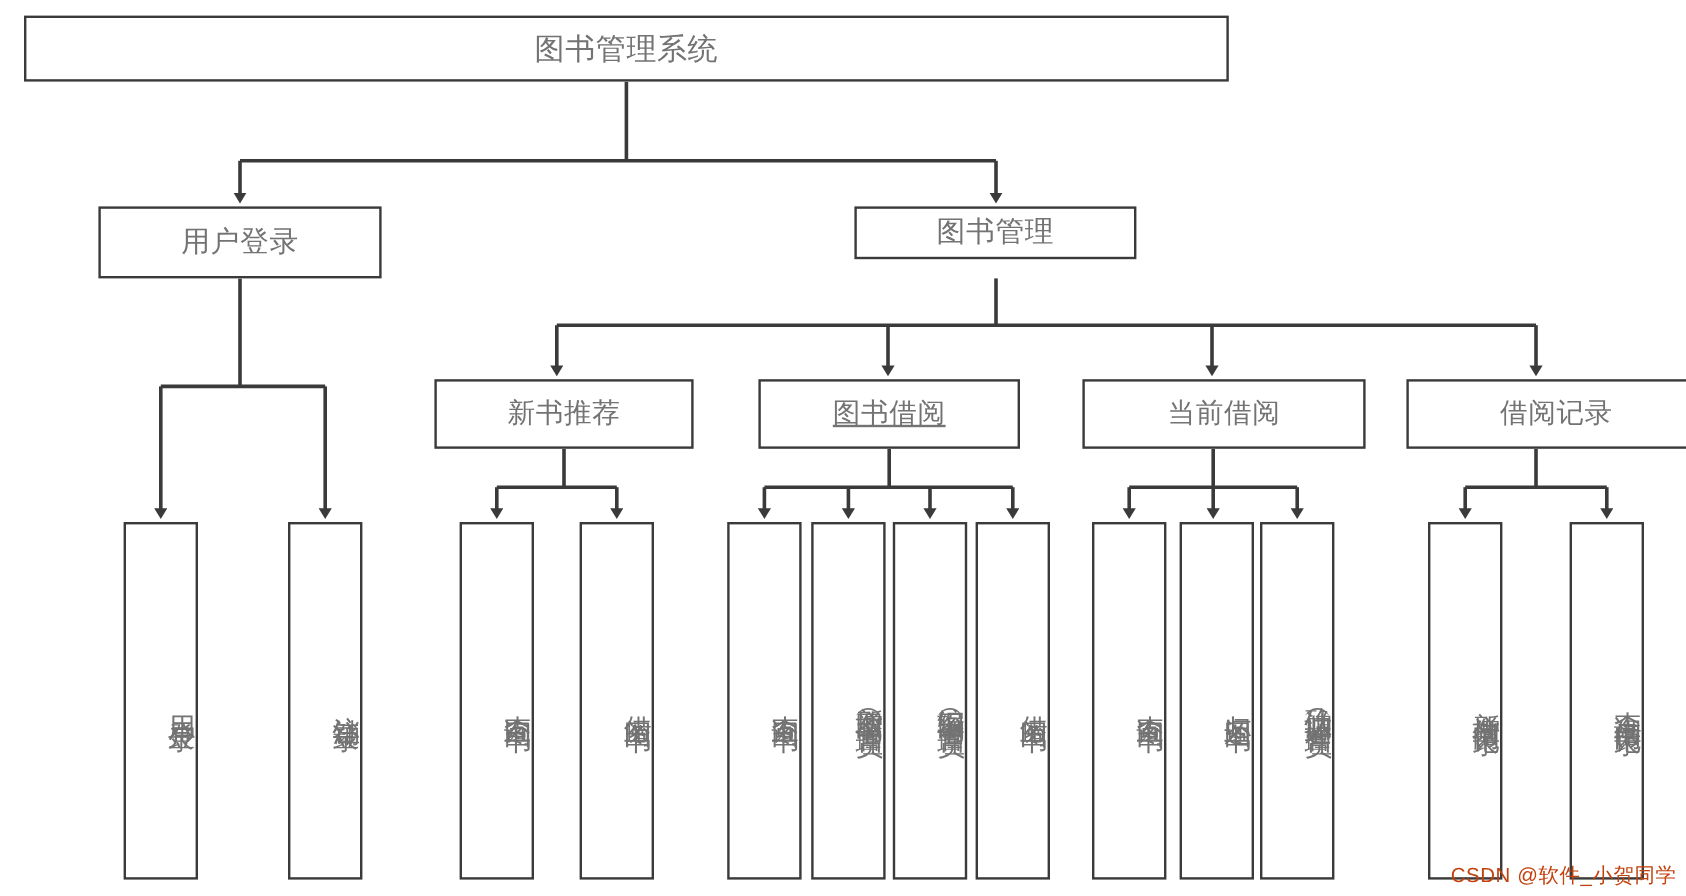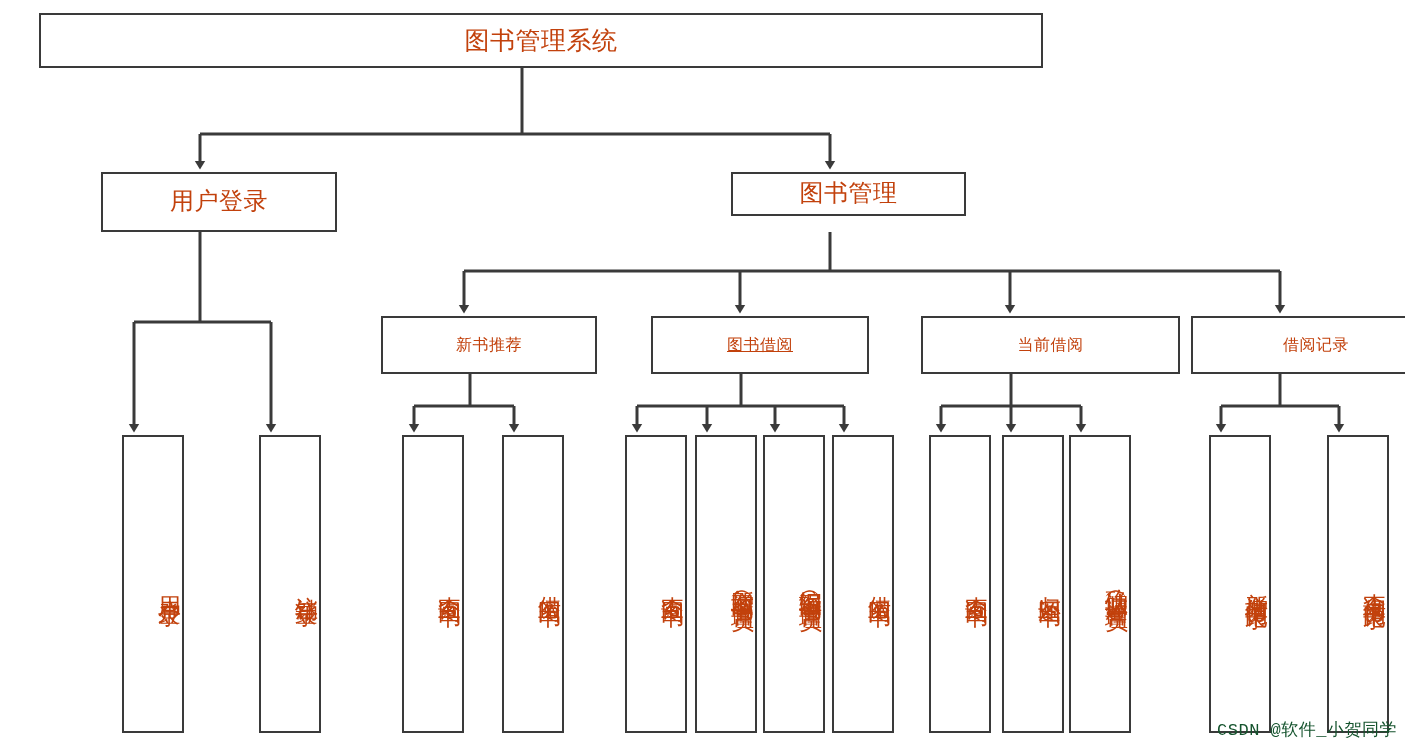--- a/index.html
+++ b/index.html
@@ -27,55 +27,54 @@
     pointer-events: none;
   }
   .node {
     position: absolute;
     box-sizing: border-box;
     background: #ffffff;
     border: 2px solid #3a3a3a;
     display: flex;
     align-items: center;
     justify-content: center;
-    color: #c2410c;
+    color: #737373;
     line-height: 1.08;
-    margin-left: 19px;
   }
   .node.horiz {
     font-size: 25px;
     letter-spacing: 0.5px;
     padding: 0 6px;
   }
   .node.level2 { font-size: 24px; }
-  .node.level3 { font-size: 16px; text-align: right; }
+  .node.level3 { font-size: 23px; text-align: right; }
   .node.leaf {
     font-size: 23px;
     writing-mode: vertical-rl;
     text-orientation: upright;
     letter-spacing: 3px;
     padding: 10px 0;
     align-items: flex-start;
     justify-content: center;
   }
   .leaf-text {
     writing-mode: vertical-rl;
     text-orientation: upright;
     display: block;
     text-align: left;
   }
   #watermark {
     position: absolute;
     right: 8px;
     bottom: 6px;
     font-size: 17px;
-    color: #14532d;
+    color: #c2410c;
     letter-spacing: 0.5px;
     white-space: nowrap;
-    font-family: Liberation Mono, monospace;
+    font-family: Liberation Sans, sans-serif;
   }
 </style>
 </head>
 <body>
 
 <div id="canvas">
 
   <svg id="wires" viewBox="0 0 1405 747" width="1405" height="747">
     <defs>
       <marker id="arrow" markerWidth="10" markerHeight="12" refX="1.5" refY="5.5" orient="auto" markerUnits="userSpaceOnUse">
@@ -136,21 +135,21 @@
   <div class="node horiz level2" id="n-l2-1" style="left: 712px; top: 172px; width: 235px; height: 44px;">
     <span>图书管理</span>
   </div>
 
   <div class="node horiz level3" id="n-l3-0" style="left: 362px; top: 316px; width: 216px; height: 58px;">
     <span>新书推荐</span>
   </div>
   <div class="node horiz level3" id="n-l3-1" style="left: 632px; top: 316px; width: 218px; height: 58px; text-decoration: underline;">
     <span>图书借阅</span>
   </div>
-  <div class="node horiz level3" id="n-l3-2" style="left: 902px; top: 316px; width: 259px; height: 58px;">
+  <div class="node horiz level3" id="n-l3-2" style="left: 902px; top: 316px; width: 236px; height: 58px;">
     <span>当前借阅</span>
   </div>
   <div class="node horiz level3" id="n-l3-3" style="left: 1172px; top: 316px; width: 250px; height: 58px;">
     <span>借阅记录</span>
   </div>
 
   <div class="node leaf" id="n-lf-0" style="left: 103px; top: 435px; width: 62px; height: 298px;">
     <span class="leaf-text">用户登录</span>
   </div>
   <div class="node leaf" id="n-lf-1" style="left: 240px; top: 435px; width: 62px; height: 298px;">

